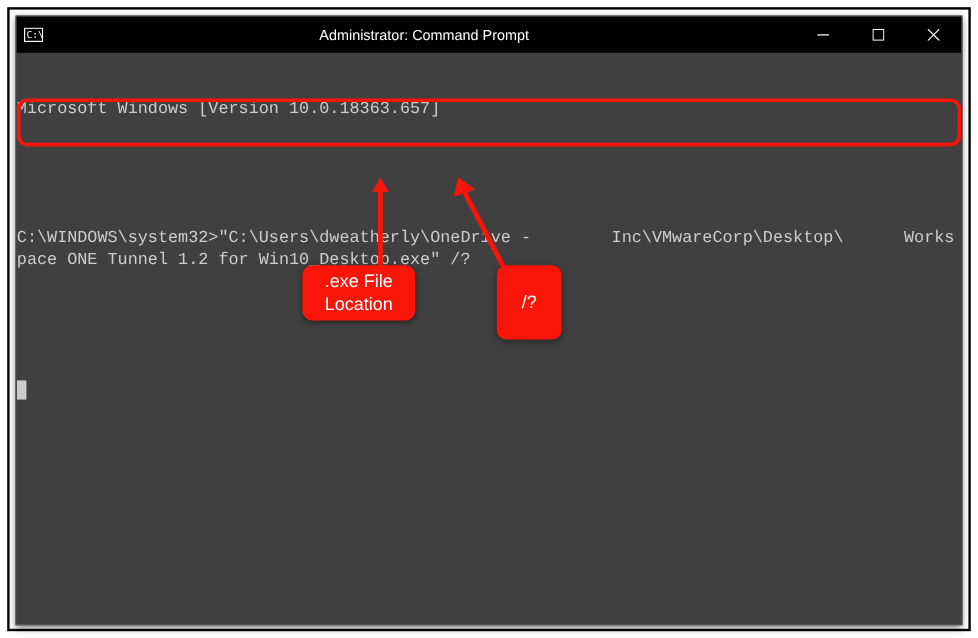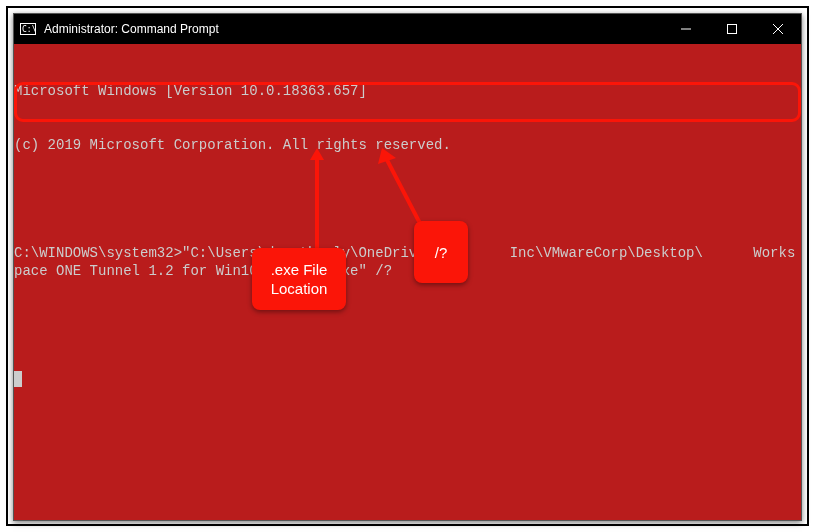--- a/index.html
+++ b/index.html
@@ -44,35 +44,36 @@
   .titlebar .icon-slot {
     width: 28px; height: 30px;
     display: flex; align-items: center; justify-content: center;
   }
   .titlebar .icon-slot svg { width: 16px; height: 12px; }
   .titlebar .title-text {
     flex: 1;
     padding-left: 2px;
     white-space: nowrap;
     overflow: hidden;
+    text-align: center;
   }
   .win-controls {
     display: flex;
     height: 30px;
   }
   .win-btn {
     width: 46px; height: 30px;
     display: flex; align-items: center; justify-content: center;
     color: #fff;
   }
   .win-btn svg { width: 10px; height: 10px; stroke: #fff; stroke-width: 1; fill: none; }
 
   .terminal {
     flex: 1;
-    background: #b91c1c;
+    background: #404040;
     color: #ccc;
     font-family: Consolas, 'Courier New', monospace;
     font-size: 14px;
     line-height: 18px;
     padding: 2px 4px 4px 0;
     position: relative;
     overflow: hidden;
     white-space: pre-wrap;
   }
   .term-line { white-space: pre-wrap; word-break: break-all; }
@@ -103,21 +104,21 @@
     font-size: 15px;
     line-height: 19px;
     text-align: center;
     border-radius: 8px;
     display: flex;
     align-items: center;
     justify-content: center;
     padding: 6px 10px;
     box-shadow: 0 2px 5px rgba(0,0,0,0.4);
   }
-  .callout.c1 { left: 238px; top: 177px; width: 94px; height: 62px; margin-top: 27px; }
+  .callout.c1 { left: 238px; top: 177px; width: 94px; height: 46px; }
   .callout.c2 { left: 400px; top: 177px; width: 54px; height: 62px; }
 
   .cursor-blink {
     display: inline-block;
     width: 8px; height: 16px;
     background: #ccc;
     vertical-align: text-bottom;
     margin-left: 0px;
     animation: blink 1s step-end infinite;
   }
@@ -154,21 +155,20 @@
             <svg viewBox="0 0 10 10">
                 <line x1="0" y1="0" x2="10" y2="10"></line>
                 <line x1="10" y1="0" x2="0" y2="10"></line>
               </svg>
           </div>
         </div>
       </div>
 
       <div class="terminal">
         <div class="term-line">Microsoft Windows [Version 10.0.18363.657]</div>
-        <div class="term-line">(c) 2019 Microsoft Corporation. All rights reserved.</div>
         <div class="spacer"></div>
         <div class="term-line">C:\WINDOWS\system32&gt;"C:\Users\dweatherly\OneDrive -        Inc\VMwareCorp\Desktop\      Workspace ONE Tunnel 1.2 for Win10_Desktop.exe" /?</div>
         <div class="spacer"></div>
         <div class="term-line"><span class="cursor-blink"></span></div>
 
         
         <div class="highlight-box"></div>
 
         
         <div class="arrow" style="left:293px; top:68px; width:20px; height:110px;">

